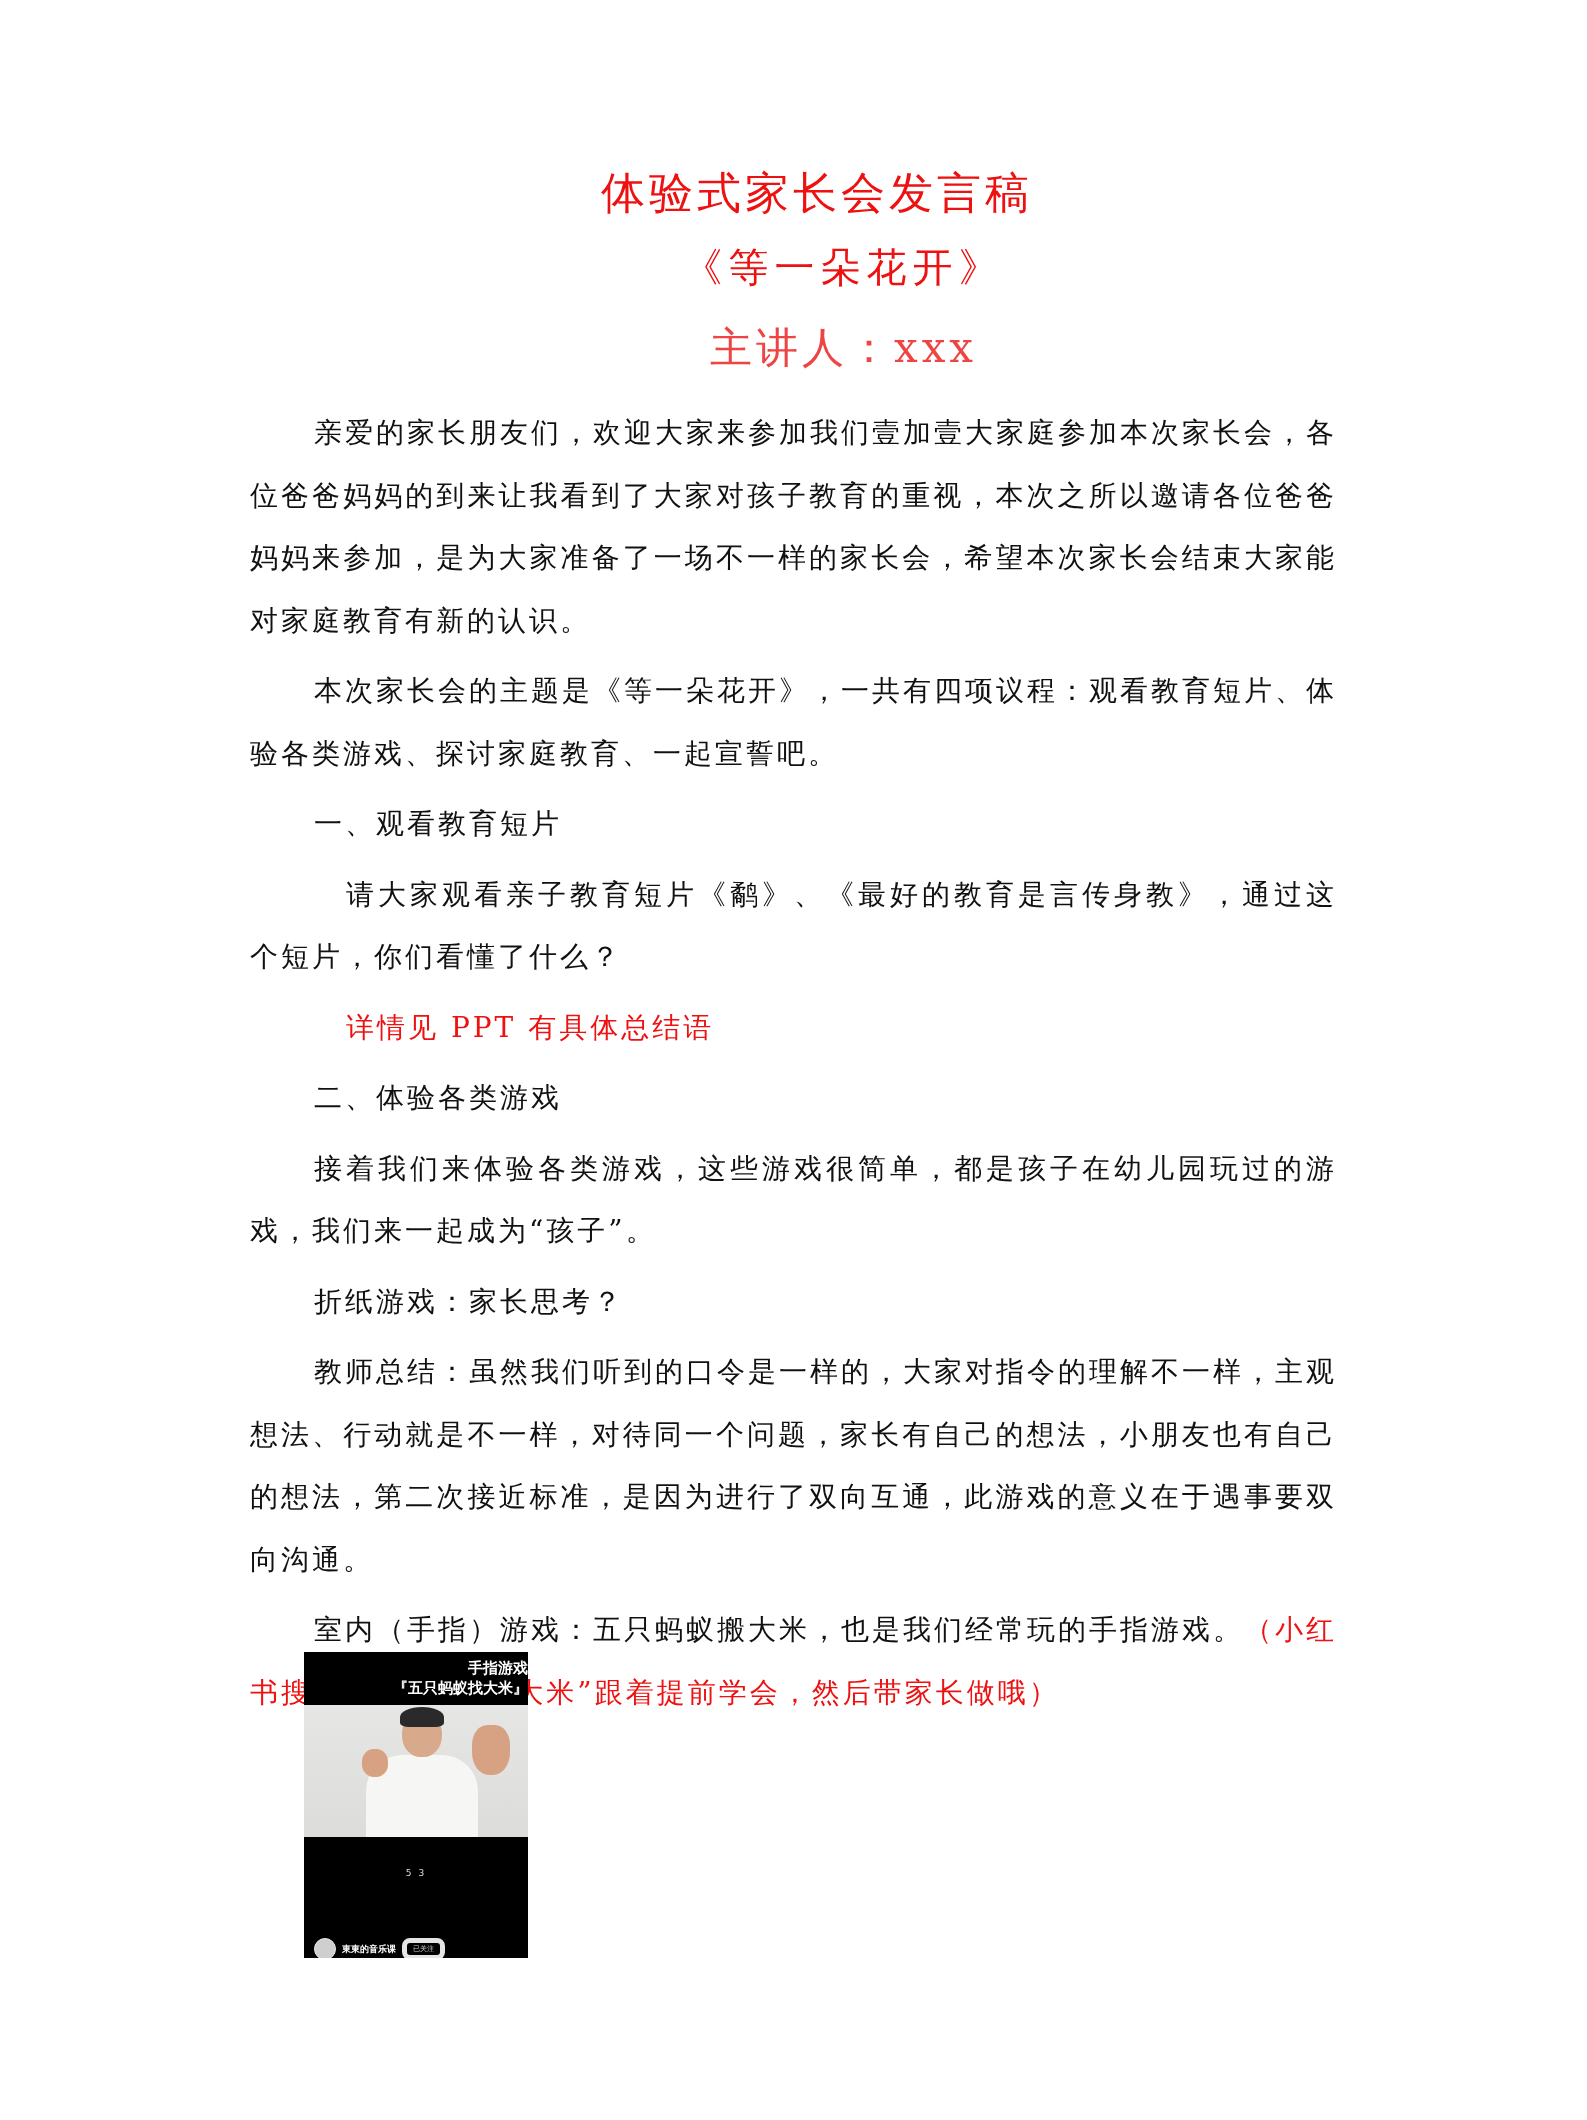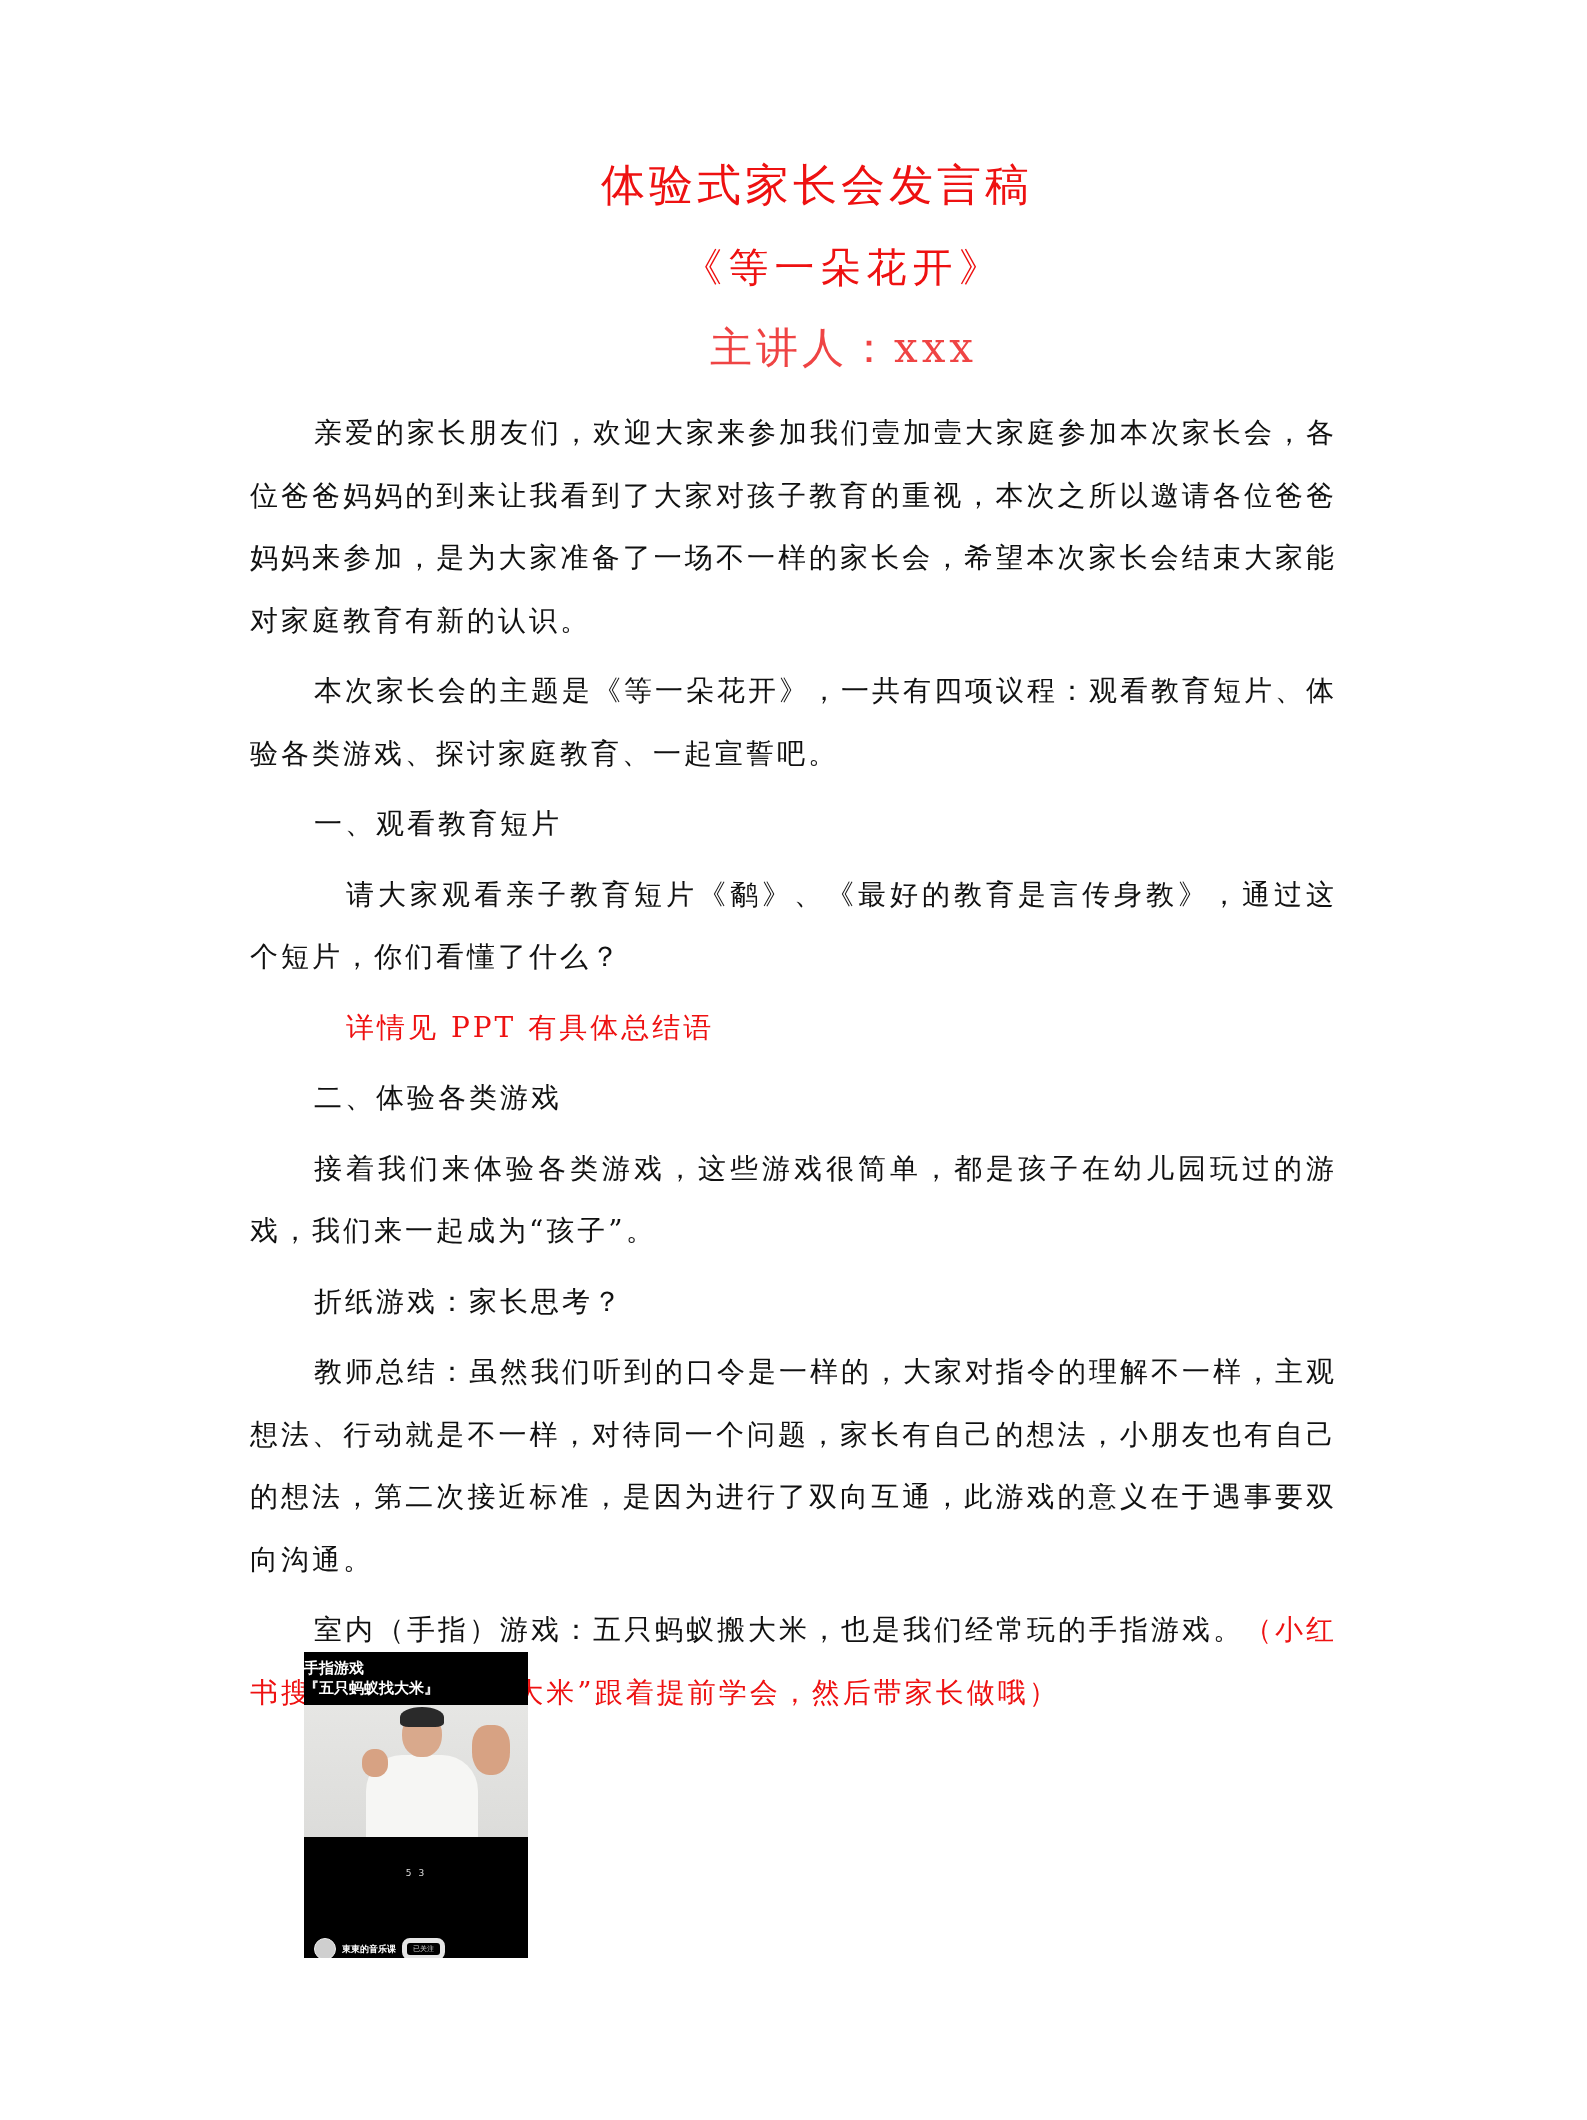--- a/index.html
+++ b/index.html
@@ -1,32 +1,32 @@
 <!DOCTYPE html>
 <html><head>
   <meta charset="utf-8">
   <style>
     html, body { margin: 0; padding: 0; background: #ffffff; }
     body { width: 1587px; height: 2120px; position: relative; overflow: hidden;
            font-family: "DejaVu Serif", "Liberation Serif", serif; color: #111; }
     .title { position: absolute; left: 0; width: 1587px; text-align: center;
              color: #ee1111; white-space: nowrap; }
-    .t1 { top: 156px; font-size: 44px; letter-spacing: 4px; padding-left: 47px; box-sizing: border-box; }
+    .t1 { top: 164px; font-size: 44px; letter-spacing: 4px; padding-left: 47px; box-sizing: border-box; }
     .t2 { top: 240px; font-size: 40px; letter-spacing: 6px; padding-left: 100px; box-sizing: border-box; }
     .t3 { top: 320px; font-size: 42px; letter-spacing: 4px; color: #ef4444; padding-left: 100px; box-sizing: border-box; }
     .body-text { position: absolute; left: 242px; top: 394px; width: 1103px;
                  font-size: 28px; line-height: 62.5px; letter-spacing: 3px; text-align: justify; }
     .body-text p { margin: 8px; }
     .ind2 { text-indent: 64px; }
     .ind3 { text-indent: 96px; }
     .red { color: #ee1111; }
     .thumb { position: absolute; left: 304px; top: 1652px; width: 224px; height: 306px;
              background: #000; overflow: hidden; }
     .thumb-head { position: absolute; left: 0; top: 0; width: 224px; height: 53px;
-                  color: #fff; text-align: left; font-family: "DejaVu Sans", sans-serif;
+                  color: #fff; text-align: right; font-family: "DejaVu Sans", sans-serif;
                   font-weight: bold; font-size: 15px; line-height: 20px; padding-top: 6px; box-sizing: border-box; }
     .thumb-photo { position: absolute; left: 0; top: 53px; width: 224px; height: 132px;
                    background: linear-gradient(#e6e6e4, #dcdcda); overflow: hidden; }
     .person-head { position: absolute; left: 98px; top: 6px; width: 40px; height: 46px;
                    border-radius: 50% 50% 46% 46%; background: #d9a98c; }
     .person-hair { position: absolute; left: 96px; top: 2px; width: 44px; height: 20px;
                    border-radius: 50% 50% 20% 20%; background: #2a2a2a; }
     .person-body { position: absolute; left: 62px; top: 50px; width: 112px; height: 90px;
                    border-radius: 36px 36px 0 0; background: #f6f6f4; }
     .hand-left { position: absolute; left: 58px; top: 44px; width: 26px; height: 28px;

